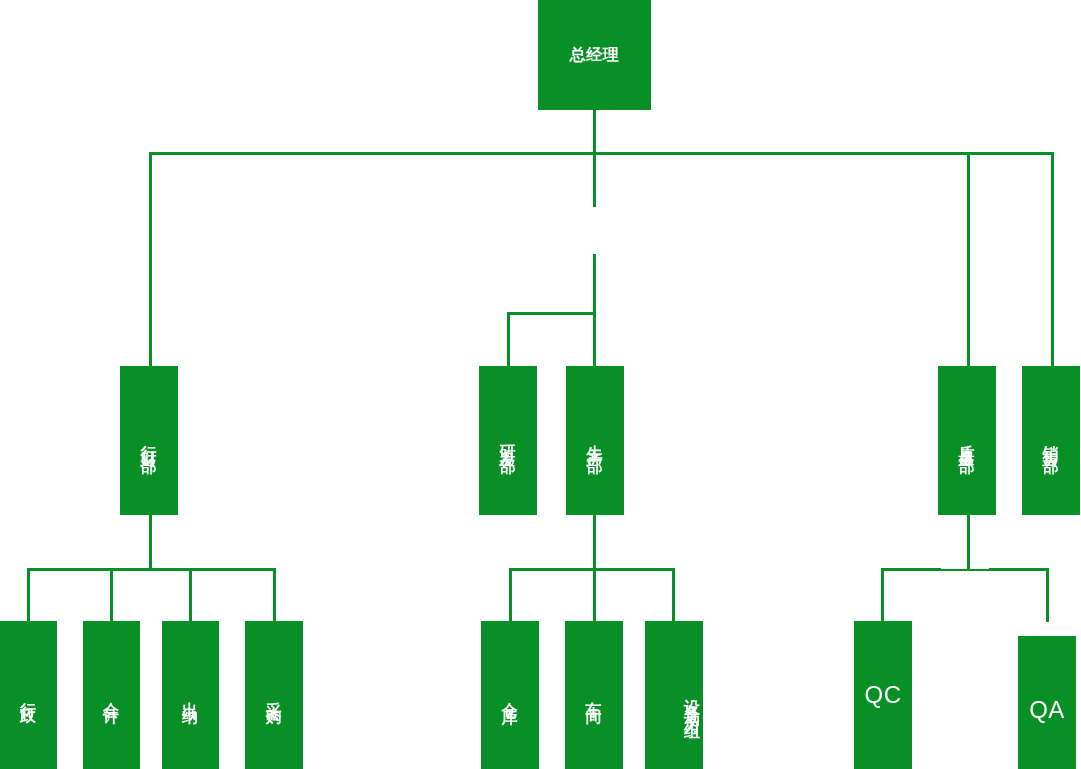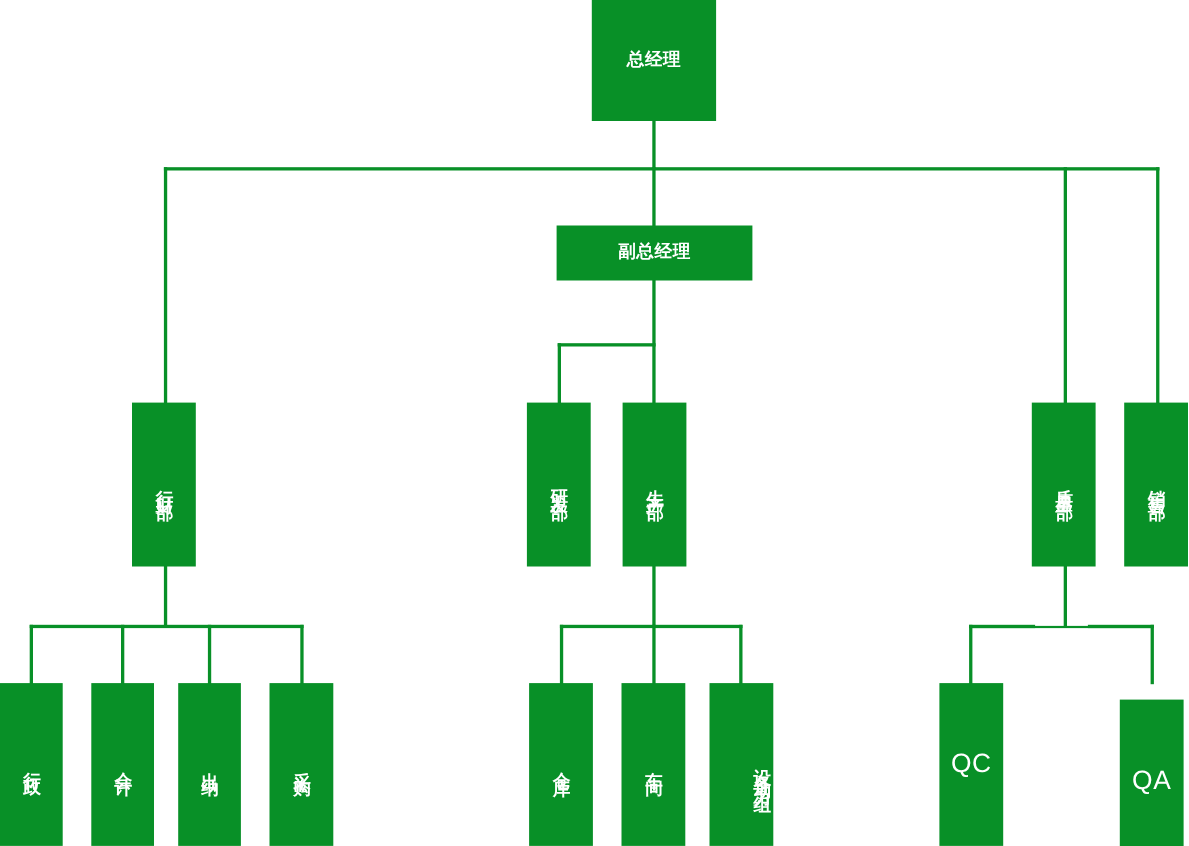--- a/index.html
+++ b/index.html
@@ -96,23 +96,20 @@
   <div class="line h" style="left:881px; top:569px; width:168px; height:2px;"></div>
   <div class="line h" style="left:881px; top:568px; width:60px;"></div>
   <div class="line h" style="left:989px; top:568px; width:60px;"></div>
   <div class="line v" style="left:881px; top:568px; height:54px;"></div>
   <div class="line v" style="left:1046px; top:568px; height:54px;"></div>
 
   <div class="node horiz" style="left:538px; top:0px; width:113px; height:110px;">
     <span>总经理</span>
   </div>
 
-  <div class="node horiz" style="left:506px; top:205px; width:178px; height:50px;">
-    <span>副总经理</span>
-  </div>
 
   <div class="node vert" style="left:120px; top:366px; width:58px; height:149px;">
     <span>行财部</span>
   </div>
 
   <div class="node vert" style="left:479px; top:366px; width:58px; height:149px;">
     <span>研发部</span>
   </div>
 
   <div class="node vert" style="left:566px; top:366px; width:58px; height:149px;">

